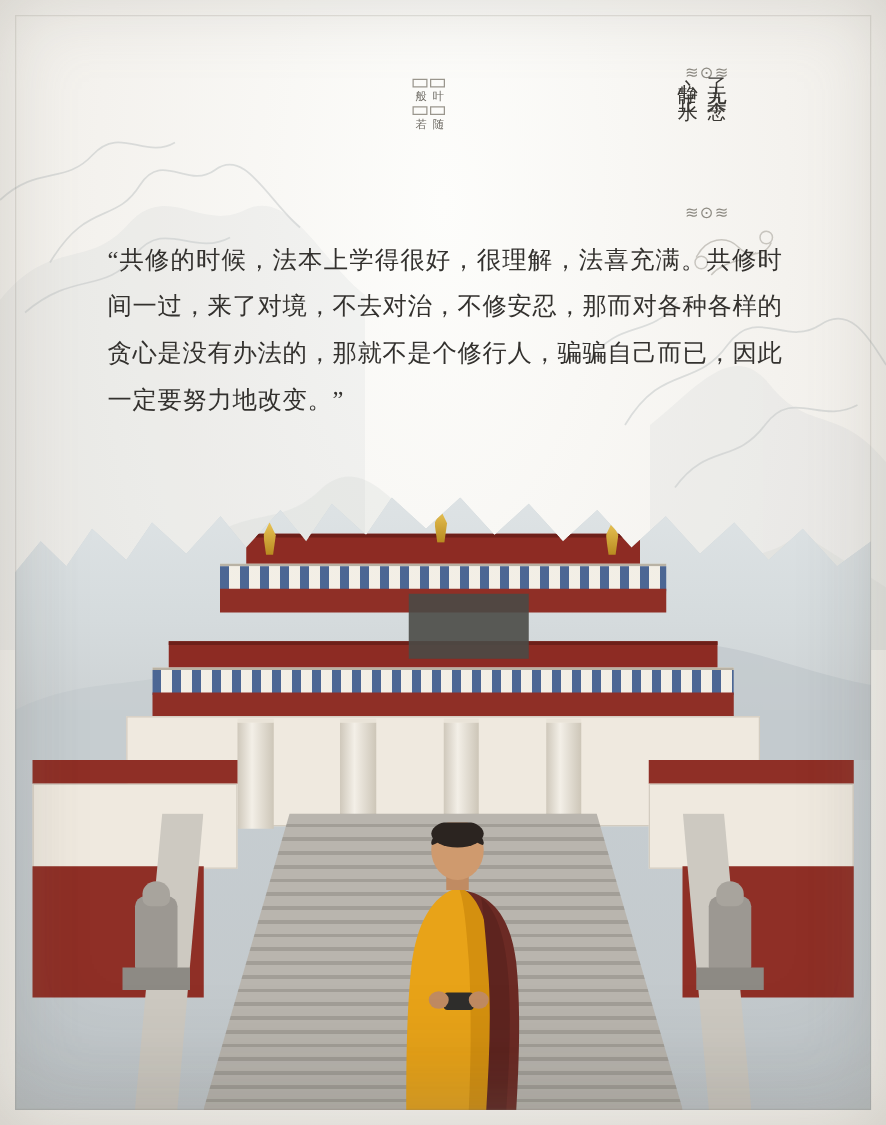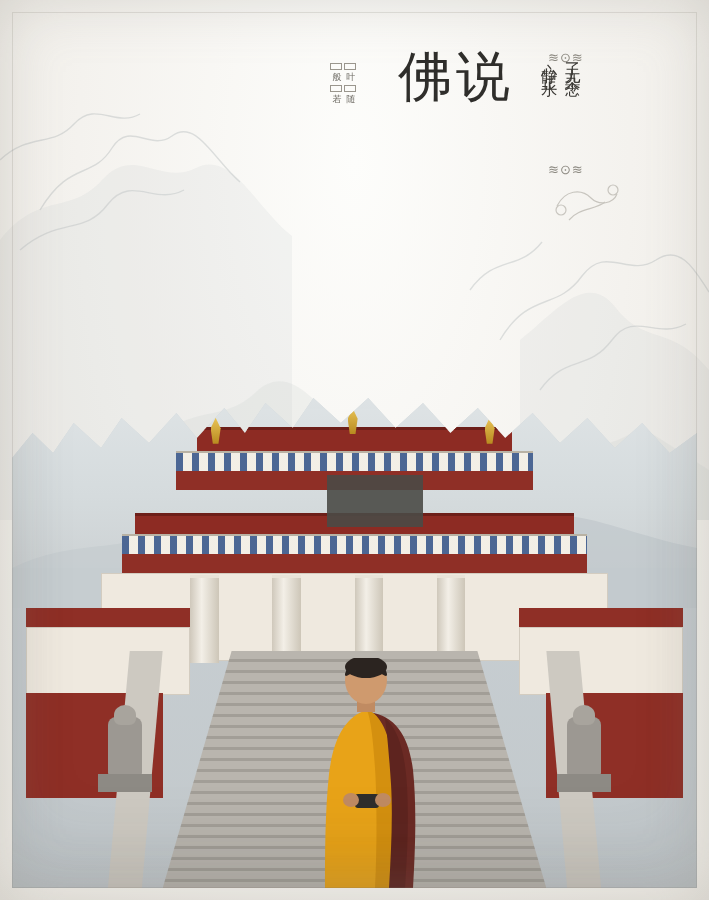--- a/index.html
+++ b/index.html
@@ -346,39 +346,39 @@
       <div class="seal-col">
         <span>般</span>
         <span>若</span>
       </div>
       <div class="seal-col">
         <span>叶</span>
         <span>随</span>
       </div>
     </div>
 
-    <div class="main-title">佛说</div>
 
     <div class="cloud-ornament cloud-top">≋⊙≋</div>
     <div class="right-vertical">
       <div class="v-line">心静止水</div>
       <div class="v-line">了无杂念</div>
     </div>
     <div class="cloud-ornament cloud-bottom">≋⊙≋</div>
   </div>
 
   <svg class="scroll-deco" viewBox="0 0 72 54" aria-hidden="true">
     <g fill="none" stroke="#9b978e" stroke-width="1.2">
       <path d="M6 30 C14 14 30 12 40 22 C48 30 62 28 66 18"></path>
       <circle cx="10" cy="34" r="5"></circle>
       <circle cx="62" cy="14" r="5"></circle>
       <path d="M18 44 C28 32 44 34 54 26"></path>
     </g>
   </svg>
 
+  <div class="quote">“共修的时候，法本上学得很好，很理解，法喜充满。共修时间一过，来了对境，不去对治，不修安忍，那而对各种各样的贪心是没有办法的，那就不是个修行人，骗骗自己而已，因此一定要努力地改变。”</div>
 
   <div class="photo">
     <div class="photo-inner">
 
       <div class="sky"></div>
 
       <svg class="hills" viewBox="0 0 685 110" preserveAspectRatio="none" aria-hidden="true">
         <path d="M0 70 C60 40 110 56 160 30 C210 6 260 40 320 52 L320 110 L0 110 Z" fill="#c6cdd0"></path>
         <path d="M360 60 C410 30 460 48 510 24 C560 4 610 36 685 50 L685 110 L360 110 Z" fill="#c2c9cd"></path>
       </svg>

